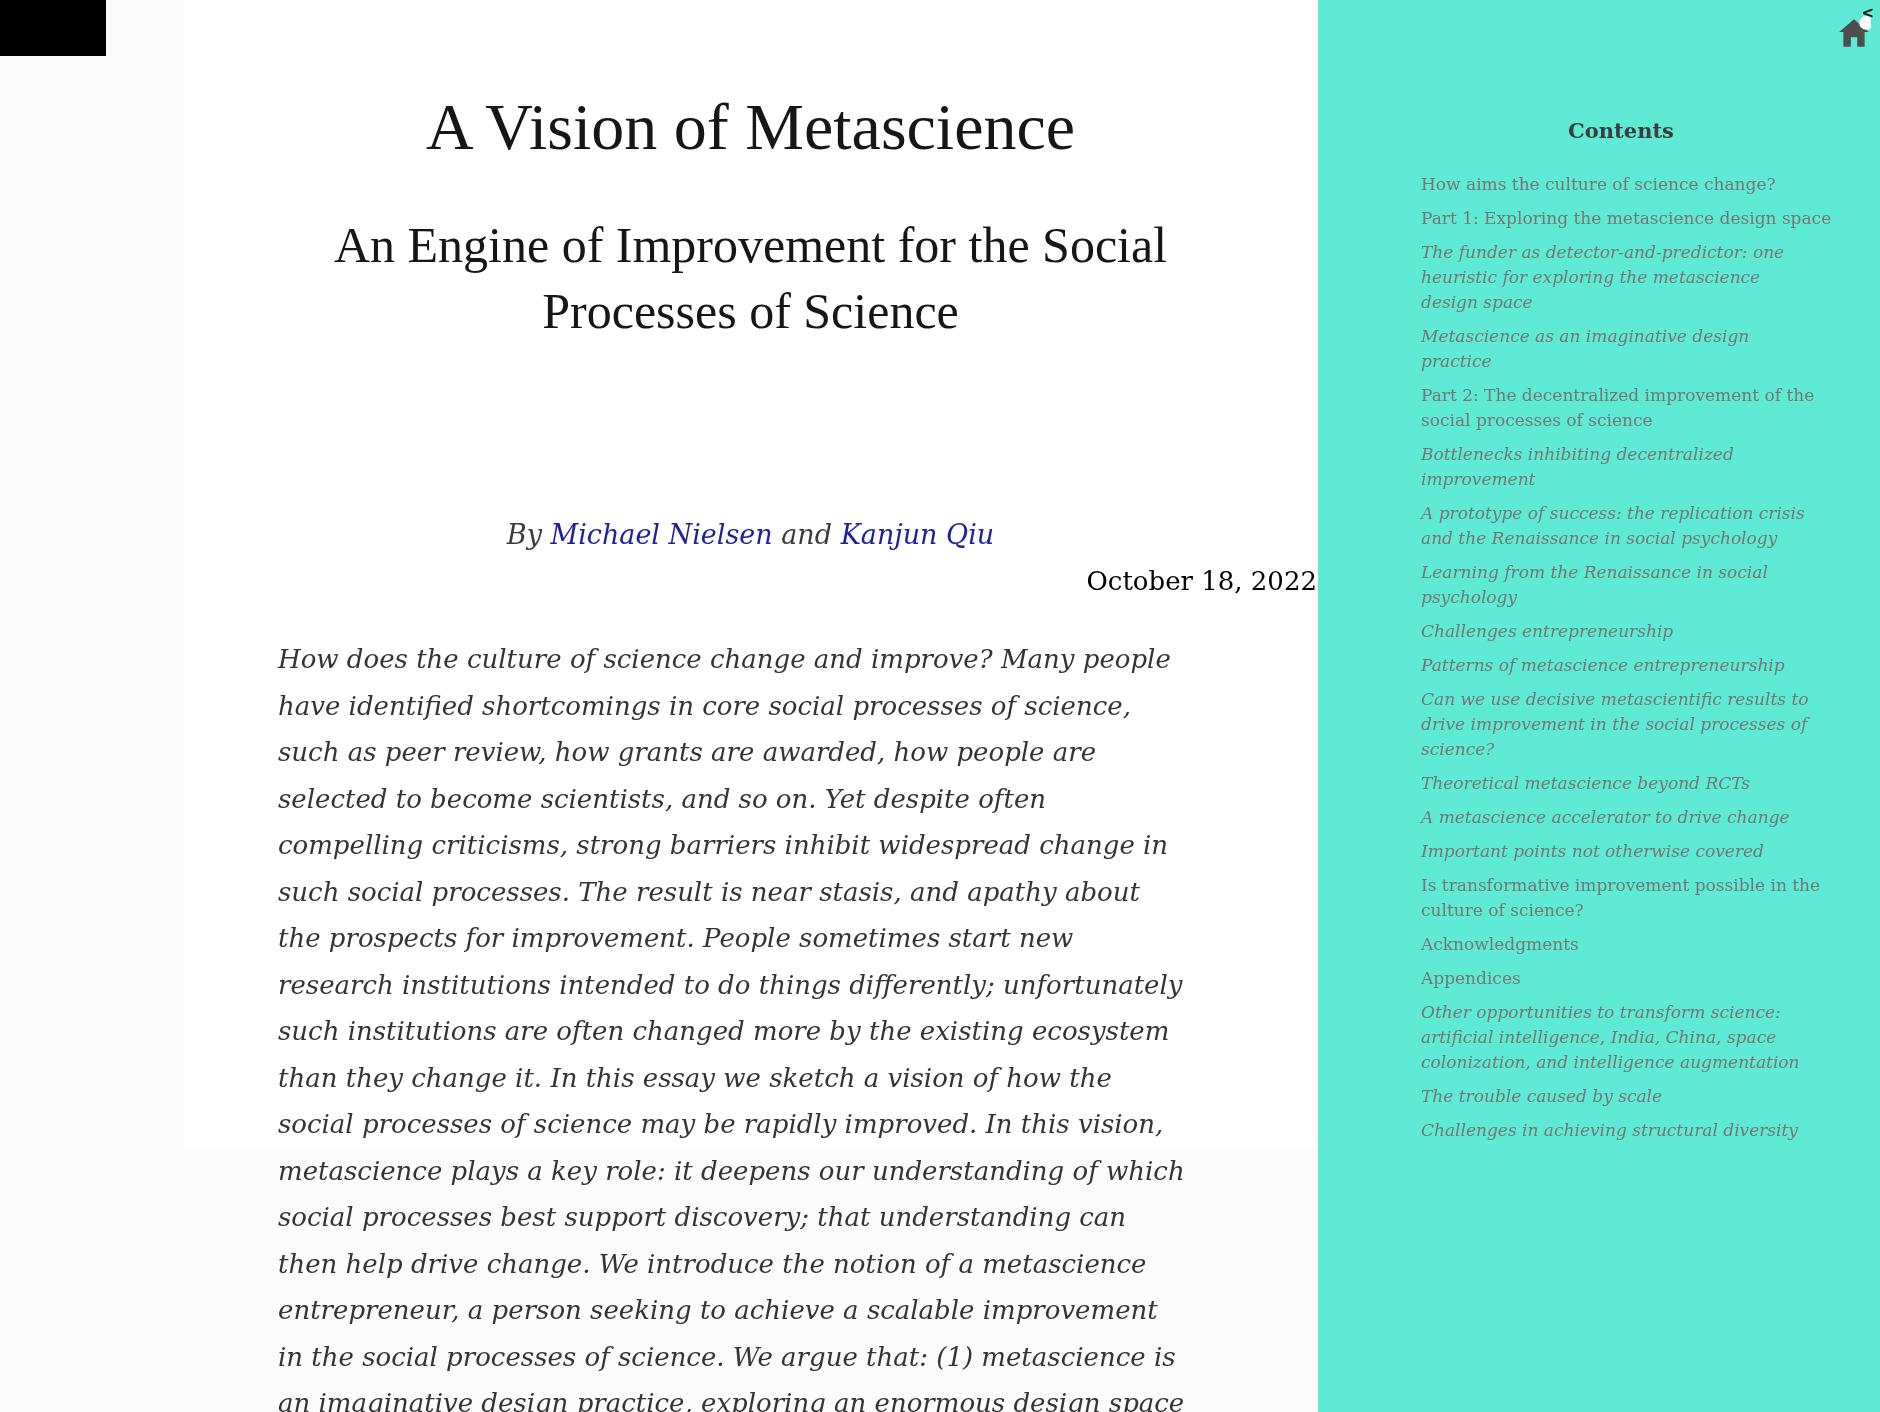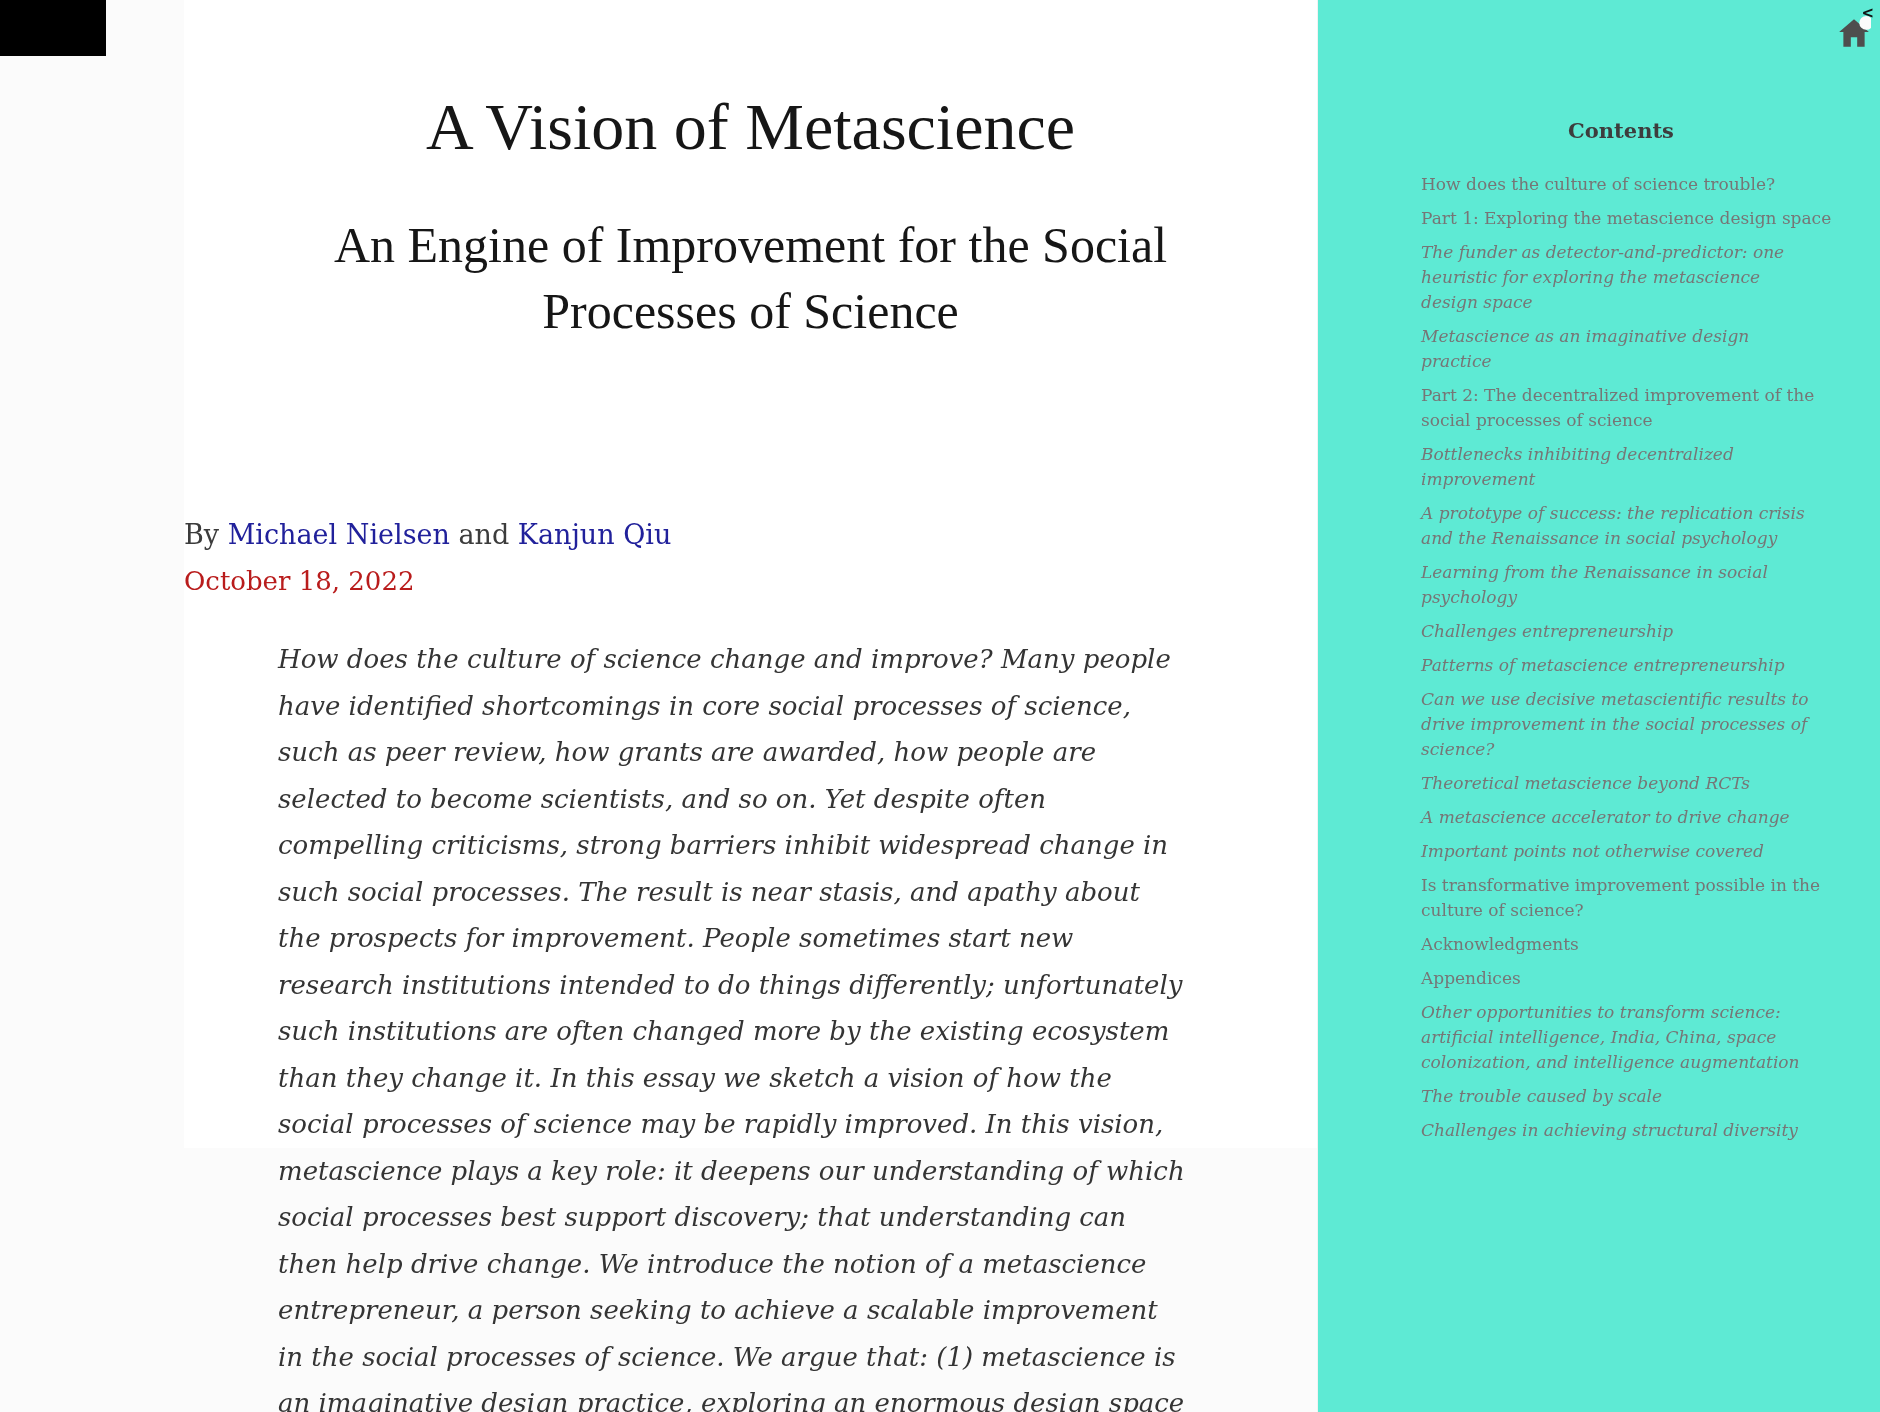--- a/index.html
+++ b/index.html
@@ -19,27 +19,27 @@
     font-family:"Liberation Serif", serif; font-weight:400;
     font-size:66px; line-height:78px; color:#161616;
   }
   .subtitle {
     position:absolute; top:212px; left:50%; transform:translateX(-50%);
     width:1010px; margin:0; text-align:center;
     font-family:"Liberation Serif", serif; font-weight:400;
     font-size:50px; line-height:66px; color:#161616;
   }
   .byline {
-    position:absolute; top:518px; left:0; width:100%; text-align:left;
-    font-size:27px; line-height:34px; color:#3c3c3c;
+    position:absolute; top:518px; left:0; width:100%; text-align:center;
+    font-size:27px; line-height:34px; color:#3c3c3c;font-style:italic;
   }
   .byline a { color:#21219b; text-decoration:none; cursor:pointer; }
   .date {
-    position:absolute; top:564px; left:0; width:100%; text-align:left;
-    font-size:26px; line-height:34px; color:#b91c1c;
+    position:absolute; top:564px; left:0; width:100%; text-align:right;
+    font-size:26px; line-height:34px; color:#000000;
   }
   .abstract {
     position:absolute; top:636px; left:94px; width:908px;
     font-style:italic; font-size:26px; line-height:46.5px; color:#343434;
     text-align:left;
   }
   
   .toc {
     position:absolute; left:1317px; top:0; width:563px; height:1412px;
     background:#5eead4; border-left:1px solid #f2f2f2; box-sizing:border-box;
@@ -75,21 +75,21 @@
   <h1 class="title">A Vision of Metascience</h1>
   <h2 class="subtitle">An Engine of Improvement for the Social Processes of Science</h2>
   <div class="byline"><span>By </span><a href="#">Michael Nielsen</a><span> and </span><a href="#">Kanjun Qiu</a></div>
   <div class="date">October 18, 2022</div>
   <div class="abstract">How does the culture of science change and improve? Many people have identified shortcomings in core social processes of science, such as peer review, how grants are awarded, how people are selected to become scientists, and so on. Yet despite often compelling criticisms, strong barriers inhibit widespread change in such social processes. The result is near stasis, and apathy about the prospects for improvement. People sometimes start new research institutions intended to do things differently; unfortunately such institutions are often changed more by the existing ecosystem than they change it. In this essay we sketch a vision of how the social processes of science may be rapidly improved. In this vision, metascience plays a key role: it deepens our understanding of which social processes best support discovery; that understanding can then help drive change. We introduce the notion of a metascience entrepreneur, a person seeking to achieve a scalable improvement in the social processes of science. We argue that: (1) metascience is an imaginative design practice, exploring an enormous design space for social processes; (2) that exploration aims to find new social processes which unlock latent potential</div>
 </div>
 
 <aside class="toc">
   <div class="toc-heading">Contents</div>
   <nav class="toc-list" id="toc-list">
-      <div class="toc-item">How does the culture of science trouble?</div>
+      <div class="toc-item">How aims the culture of science change?</div>
       <div class="toc-item">Part 1: Exploring the metascience design space</div>
       <div class="toc-item sub">The funder as detector-and-predictor: one heuristic for exploring the metascience design space</div>
       <div class="toc-item sub">Metascience as an imaginative design practice</div>
       <div class="toc-item">Part 2: The decentralized improvement of the social processes of science</div>
       <div class="toc-item sub">Bottlenecks inhibiting decentralized improvement</div>
       <div class="toc-item sub">A prototype of success: the replication crisis and the Renaissance in social psychology</div>
       <div class="toc-item sub">Learning from the Renaissance in social psychology</div>
       <div class="toc-item sub">Challenges entrepreneurship</div>
       <div class="toc-item sub">Patterns of metascience entrepreneurship</div>
       <div class="toc-item sub">Can we use decisive metascientific results to drive improvement in the social processes of science?</div>

